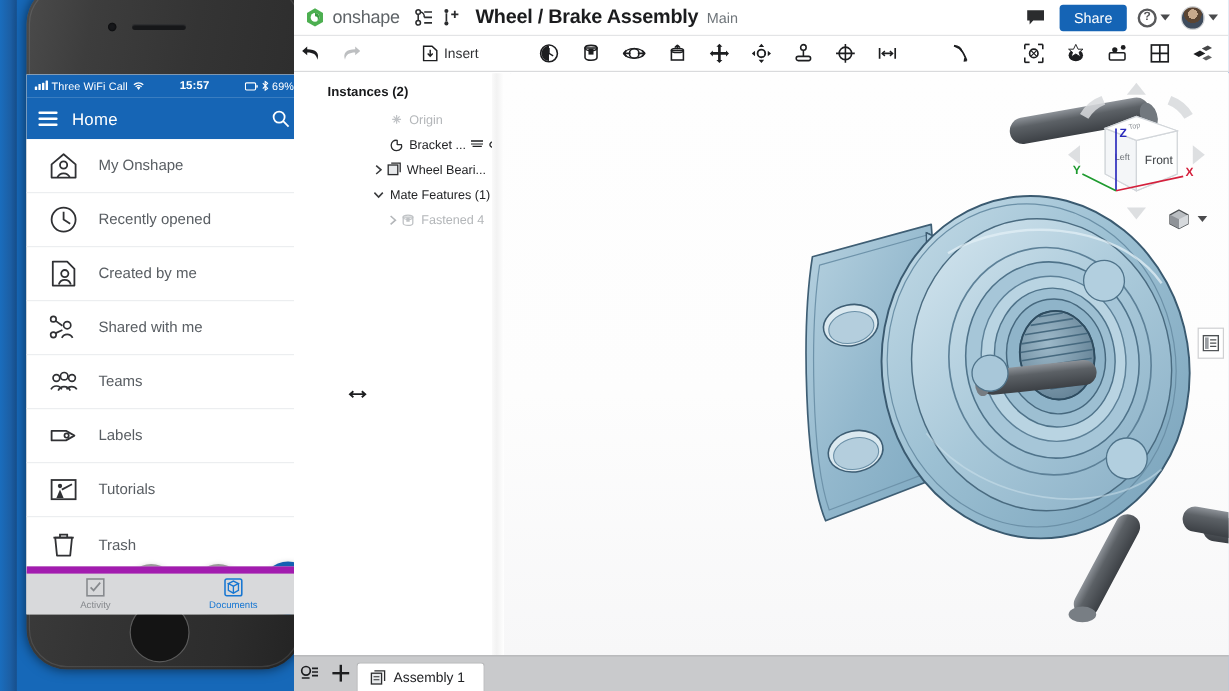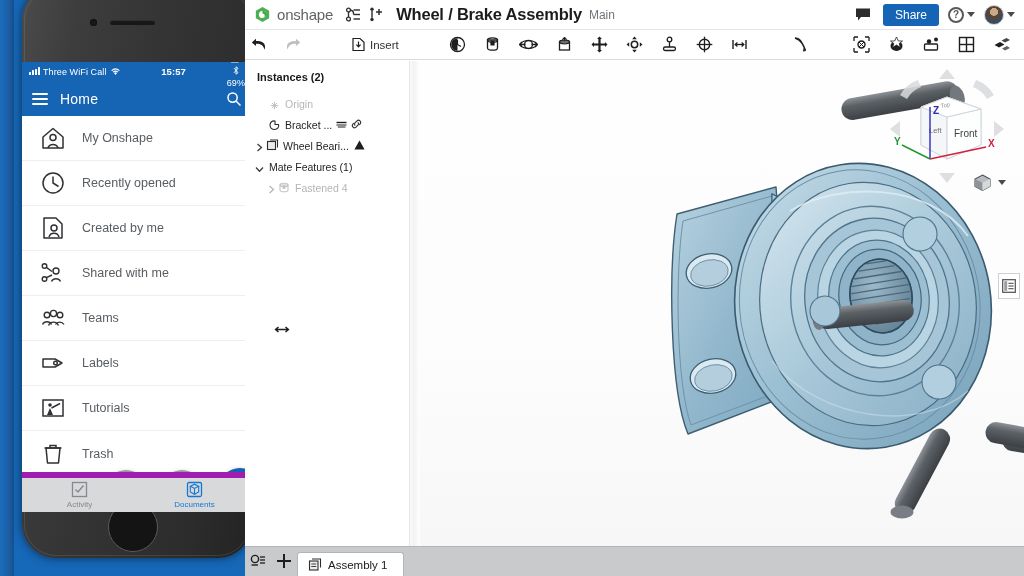--- a/index.html
+++ b/index.html
@@ -29,21 +29,21 @@
     background:#141414; border:1.5px solid #5a5a5a; }
 
   .phone-screen{
     position:absolute; left:22px; top:62px; width:230px; height:450px;
     background:#ffffff; overflow:hidden;
   }
   .status-bar{ height:19px; background:#1665b5; color:#fff; display:flex; align-items:center;
      padding:0 7px; font-size:9px; letter-spacing:.1px; }
   .sb-left{ display:flex; align-items:flex-start; gap:3px; }
   .sb-center{ flex:1; text-align:center; font-weight:bold; font-size:9.5px; }
-  .sb-right{ display:flex; align-items:center; gap:3px; font-size:9px;flex-direction:column; }
+  .sb-right{ display:flex; align-items:center; gap:3px; font-size:9px; }
   .dots{ display:inline-flex; align-items:flex-end; gap:1px; height:8px; }
   .dots i{ display:block; width:2px; background:#fff; border-radius:.5px;}
   .dots i:nth-child(1){height:3px;} .dots i:nth-child(2){height:4.5px;}
   .dots i:nth-child(3){height:6px;} .dots i:nth-child(4){height:7.5px;}
 
   .app-bar{ height:35px; background:#1665b5; color:#fff; display:flex; align-items:center;
     padding:0 10px; }
   .hamburger{ width:16px; display:flex; flex-direction:column; gap:3px; cursor:pointer;}
   .hamburger span{ display:block; height:2px; background:#fff; border-radius:1px;}
   .app-bar-title{ margin-left:12px; font-size:14px; font-weight:500; letter-spacing:.2px;}
@@ -89,25 +89,25 @@
     background:radial-gradient(circle at 50% 32%, #c8a98b 0 26%, #5a4432 27% 48%, #3e4b5c 49% 100%);
     border:1px solid #cfd1d3;}
 
   .tool-bar{ height:30px; background:#fff; display:flex; align-items:center; padding:0 6px;
     border-bottom:1px solid #d9dadc; gap:18px; }
   .tool{ width:24px;height:24px;display:flex;align-items:center;justify-content:center;cursor:pointer;}
   .tool.wide{ width:auto; padding:0 6px; font-size:11.5px; color:#303134; gap:4px; }
   .tsep{ width:1px;height:18px;background:#d8d9db; margin:0 4px; }
 
   .body-area{ position:absolute; left:0; top:61px; right:0; bottom:30px; background:#fff; }
-  .tree-panel{ position:absolute; left:0; top:0; width:165px; bottom:0; background:#fff;
+  .tree-panel{ position:absolute; left:16px; top:0; width:165px; bottom:0; background:#fff;
      border-right:1px solid #e6e7e8; overflow:hidden; }
   .tree-title{ font-size:11px; font-weight:bold; color:#17181a; padding:10px 0 6px 12px; }
-  .tree-row{ display:flex; align-items:flex-end; height:21px; padding-left:8px; font-size:10.5px;
-     color:#232426; white-space:nowrap; }
+  .tree-row{ display:flex; align-items:center; height:21px; padding-left:8px; font-size:10.5px;
+     color:#232426; white-space:nowrap;margin-left:40px; }
   .tree-row.muted{ color:#b3b6b9; }
   .tw{ width:12px; flex:0 0 12px; display:flex; align-items:center; justify-content:center; }
   .tree-ico{ width:14px; flex:0 0 14px; display:flex; align-items:center; justify-content:center; margin-right:4px;}
   .indent1{ padding-left:22px; }
 
   .gutter{ position:absolute; left:165px; top:0; width:10px; bottom:0;
      background:linear-gradient(90deg,#fafafa,#f2f2f2 40%,#ffffff); }
   .resize-handle{ position:absolute; left:28px; top:260px; width:18px; height:11px; }
 
   .graphics{ position:absolute; left:175px; top:0; right:0; bottom:0;

